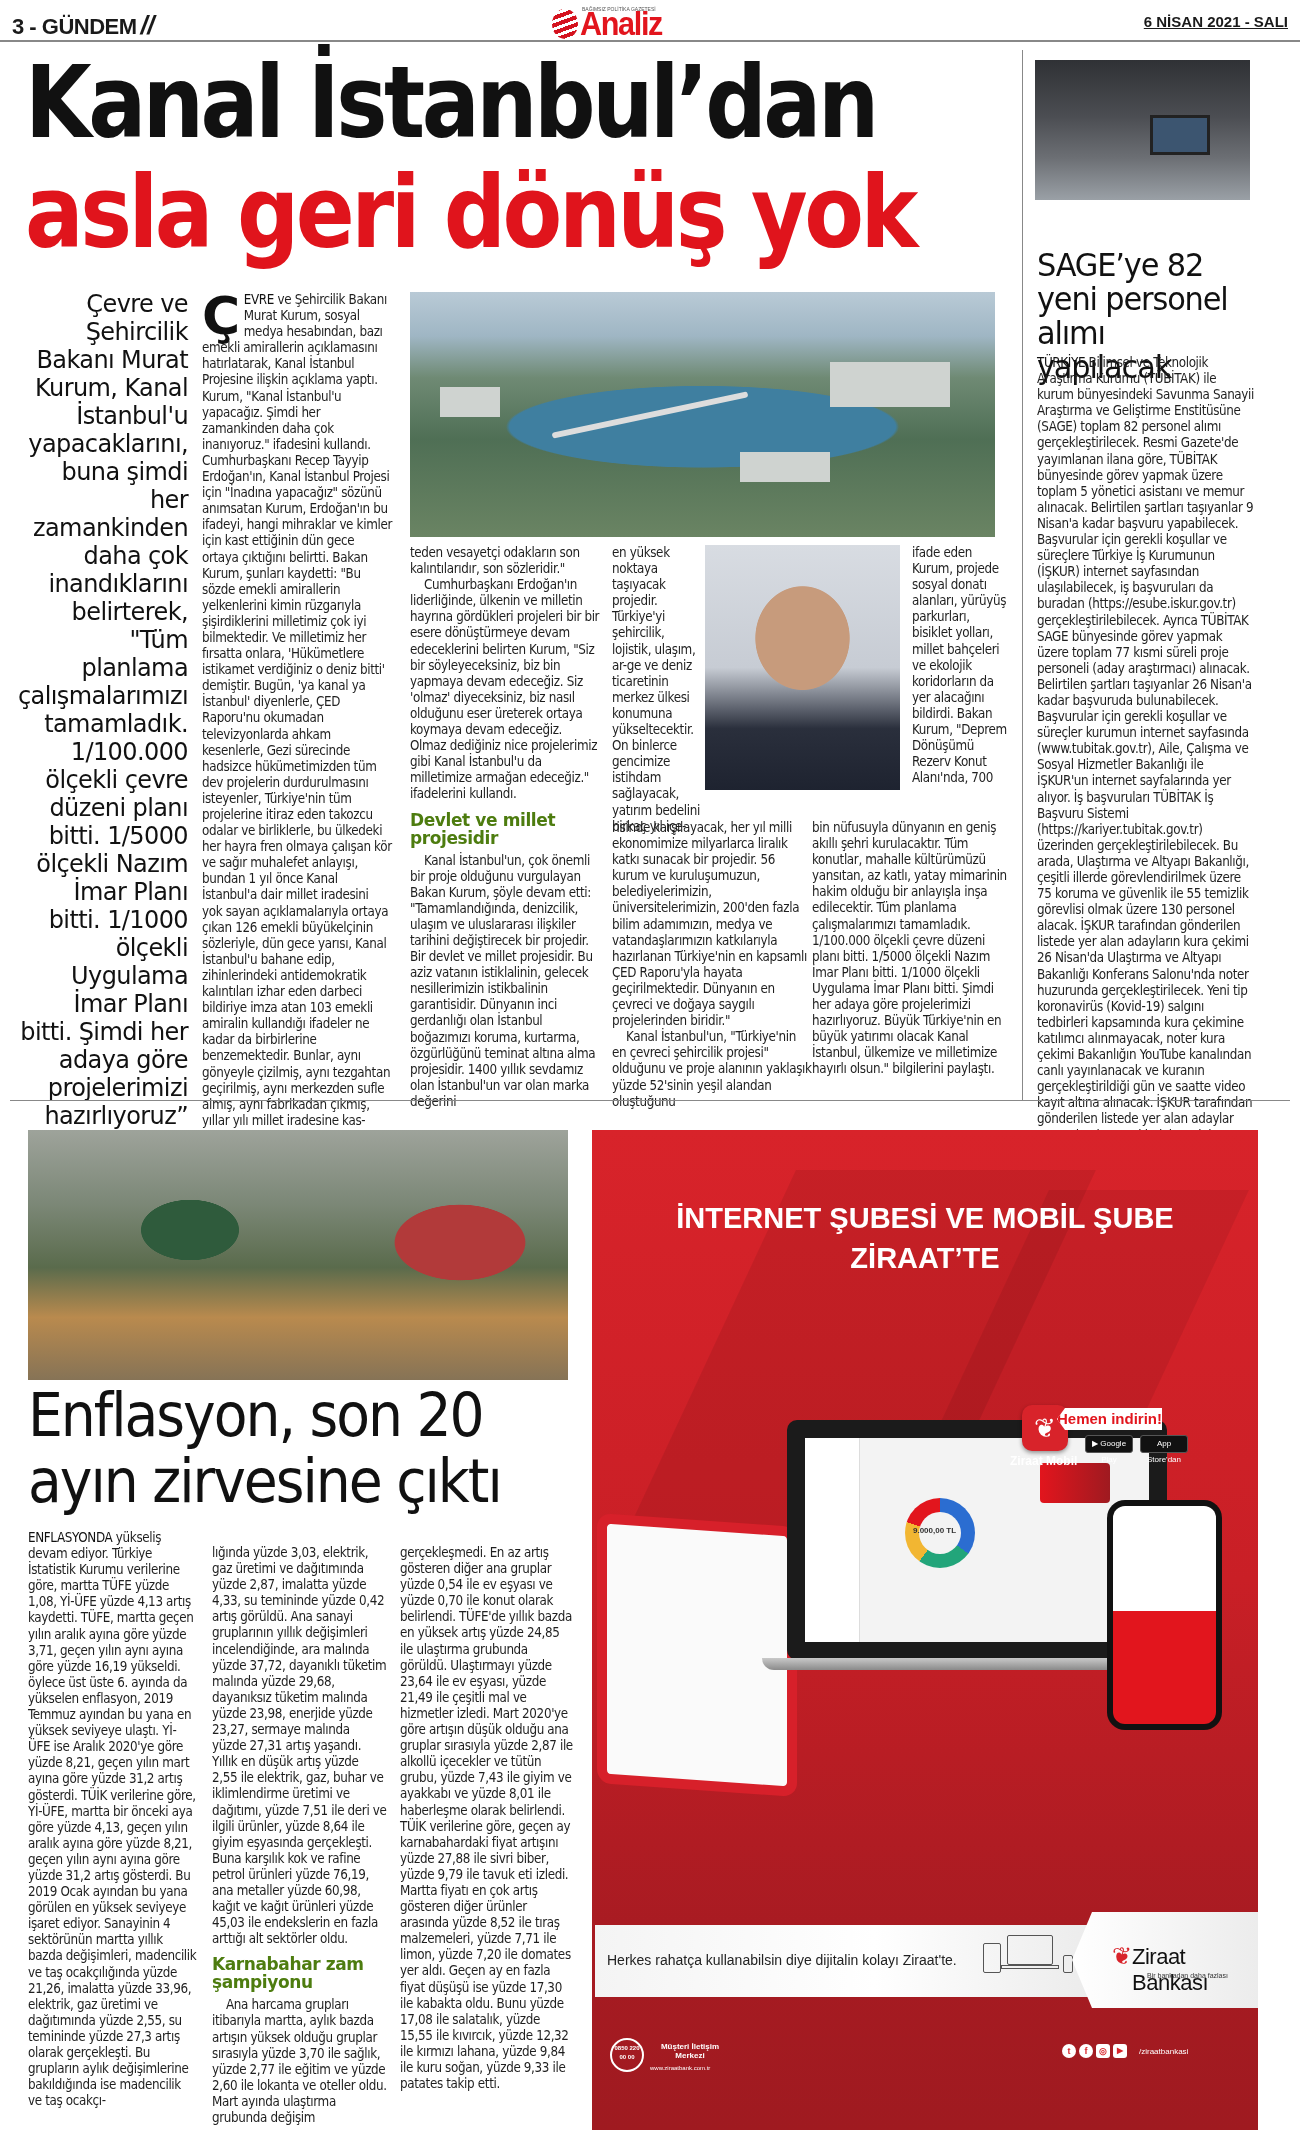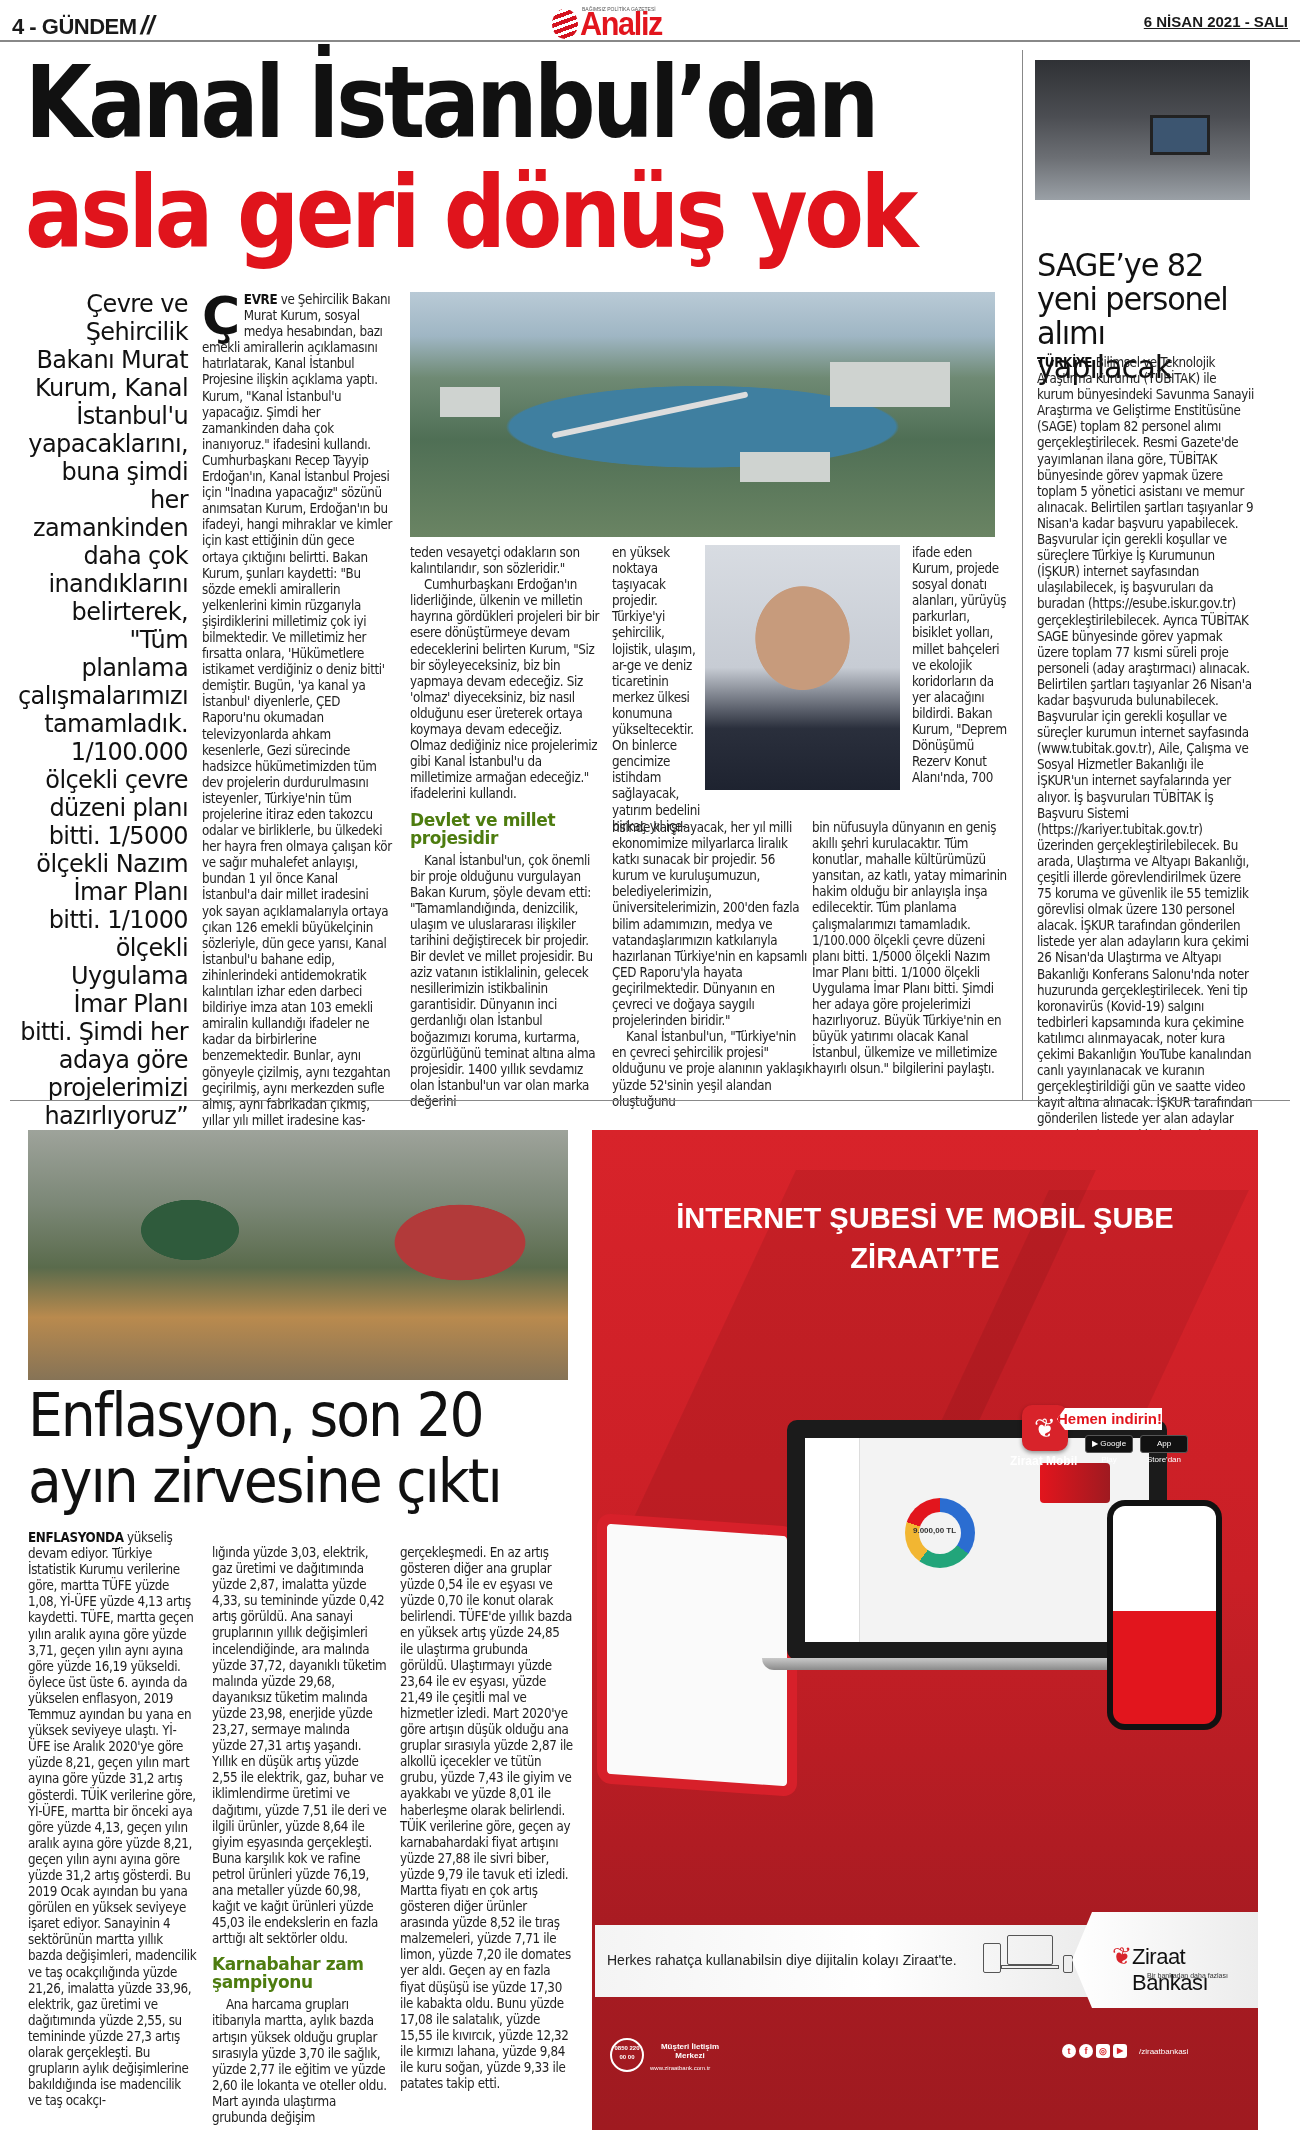--- a/index.html
+++ b/index.html
@@ -20,21 +20,21 @@
   .headline1 { position: absolute; left: 25px; top: 48px; font: bold 100px "DejaVu Sans", sans-serif; letter-spacing: -4px; color: #111; transform: scaleX(0.86); transform-origin: left top; white-space: nowrap; line-height: 110px; }
   .headline2 { position: absolute; left: 25px; top: 158px; font: bold 100px "DejaVu Sans", sans-serif; letter-spacing: -4px; color: #e0141c; transform: scaleX(0.87); transform-origin: left top; white-space: nowrap; line-height: 110px; }
 
   
   .spot { position: absolute; left: 18px; top: 290px; width: 170px; text-align: right; font: 24px/28px "DejaVu Sans", sans-serif; color: #111; letter-spacing: -0.6px; }
 
   
   .col { position: absolute; font: 13.3px/16.1px "DejaVu Sans Condensed", "DejaVu Sans", sans-serif; color: #1f1f1f; text-align: left; letter-spacing: -0.35px; }
   .col p { text-indent: 14px; }
   .col p.noind { text-indent: 0; }
-  .col b.lead { font-weight: bold; color: #111; }
+  .col b.lead { font-weight: normal; color: #111; }
   .dropcap { float: left; font: bold 52px/44px "DejaVu Sans", sans-serif; color: #111; margin: 2px 4px 0 0; }
   .subhead { font: bold 17px/18px "DejaVu Sans", sans-serif; color: #4d7c0f; margin: 8px 0 6px; letter-spacing: -0.4px; }
 
   
   .img { position: absolute; overflow: hidden; }
   .img-aerial { left: 410px; top: 292px; width: 585px; height: 245px;
     background:
       radial-gradient(ellipse 60% 30% at 50% 55%, #3f7fa0 0 55%, transparent 56%),
       linear-gradient(180deg, #b9cad6 0%, #9fb6c4 18%, #6f8a74 35%, #4f6f55 60%, #6a8463 100%); }
   .img-aerial .bridge { position: absolute; left: 140px; top: 120px; width: 200px; height: 6px; background: #ddd; transform: rotate(-12deg); border-radius: 3px; }
@@ -85,21 +85,21 @@
   .hemen { position: absolute; left: 465px; top: 278px; width: 105px; height: 22px; background: #fff; color: #e2151d; font: bold 15px/22px "Liberation Sans", sans-serif; text-align: center; clip-path: polygon(8px 0, 100% 0, 100% 100%, 8px 100%, 0 50%); }
   .store { position: absolute; top: 305px; height: 18px; background: #111; border: 1px solid #555; border-radius: 3px; color: #fff; font: 8px/16px "Liberation Sans", sans-serif; text-align: center; margin-left: 11px; }
   .store.gp { left: 482px; width: 48px; }
   .store.as { left: 537px; width: 48px; }
 </style>
 </head>
 <body>
 
 <header class="masthead">
   <div class="mh-left">
-    <span>4 - GÜNDEM</span><span class="slashes">//</span>
+    <span>3 - GÜNDEM</span><span class="slashes">//</span>
   </div>
   <div class="mh-logo">
     <span class="globe"></span>
     <span class="tag">BAĞIMSIZ POLİTİKA GAZETESİ</span>
     <span class="name">Analiz</span>
   </div>
   <div class="mh-right">6 NİSAN 2021 - SALI</div>
 </header>
 
 <h1 class="headline1">Kanal İstanbul’dan</h1>

